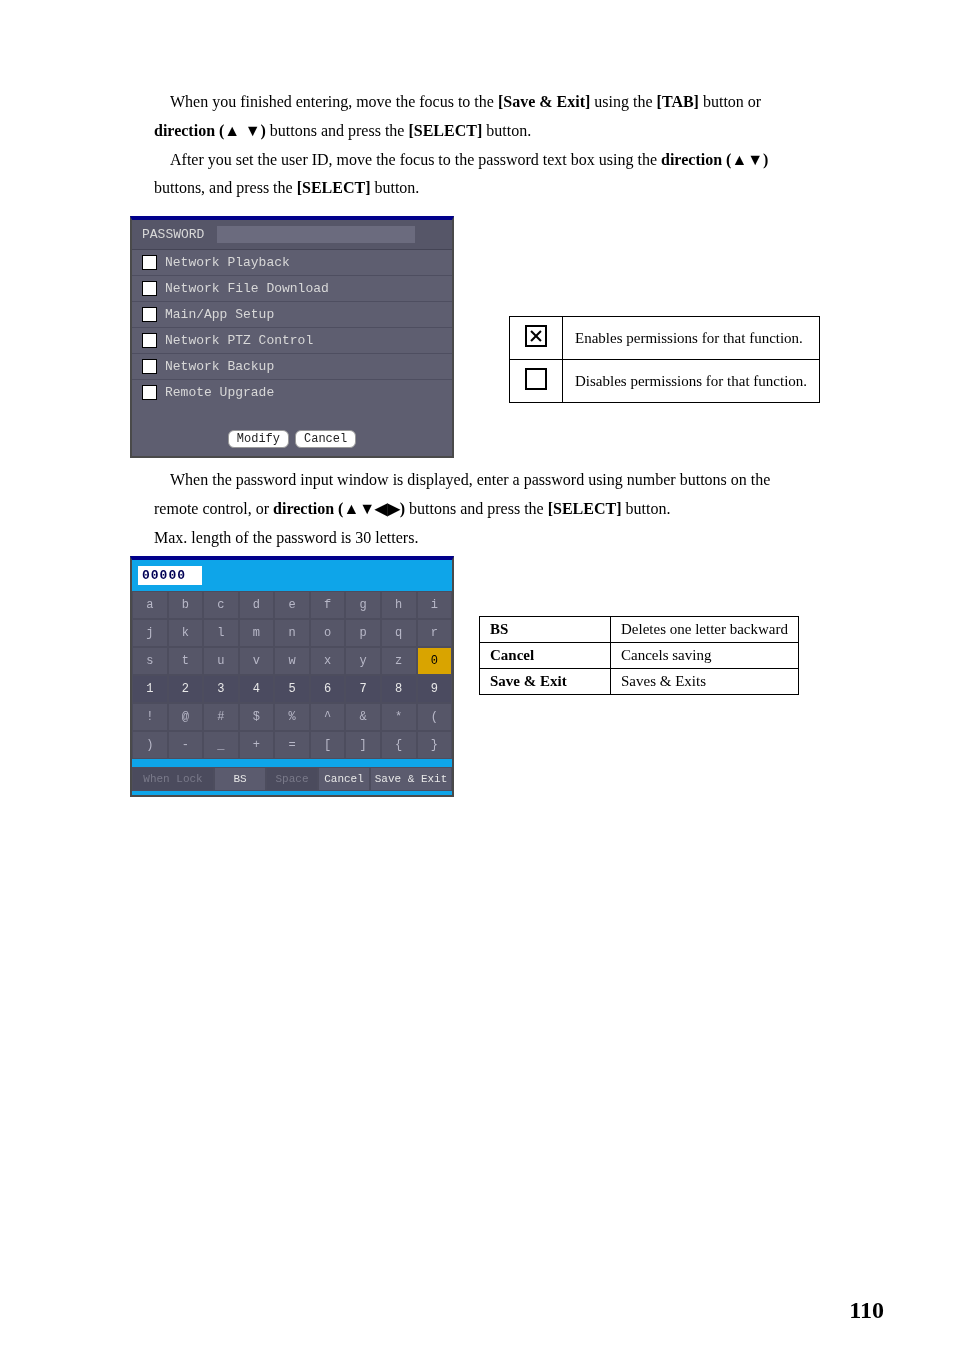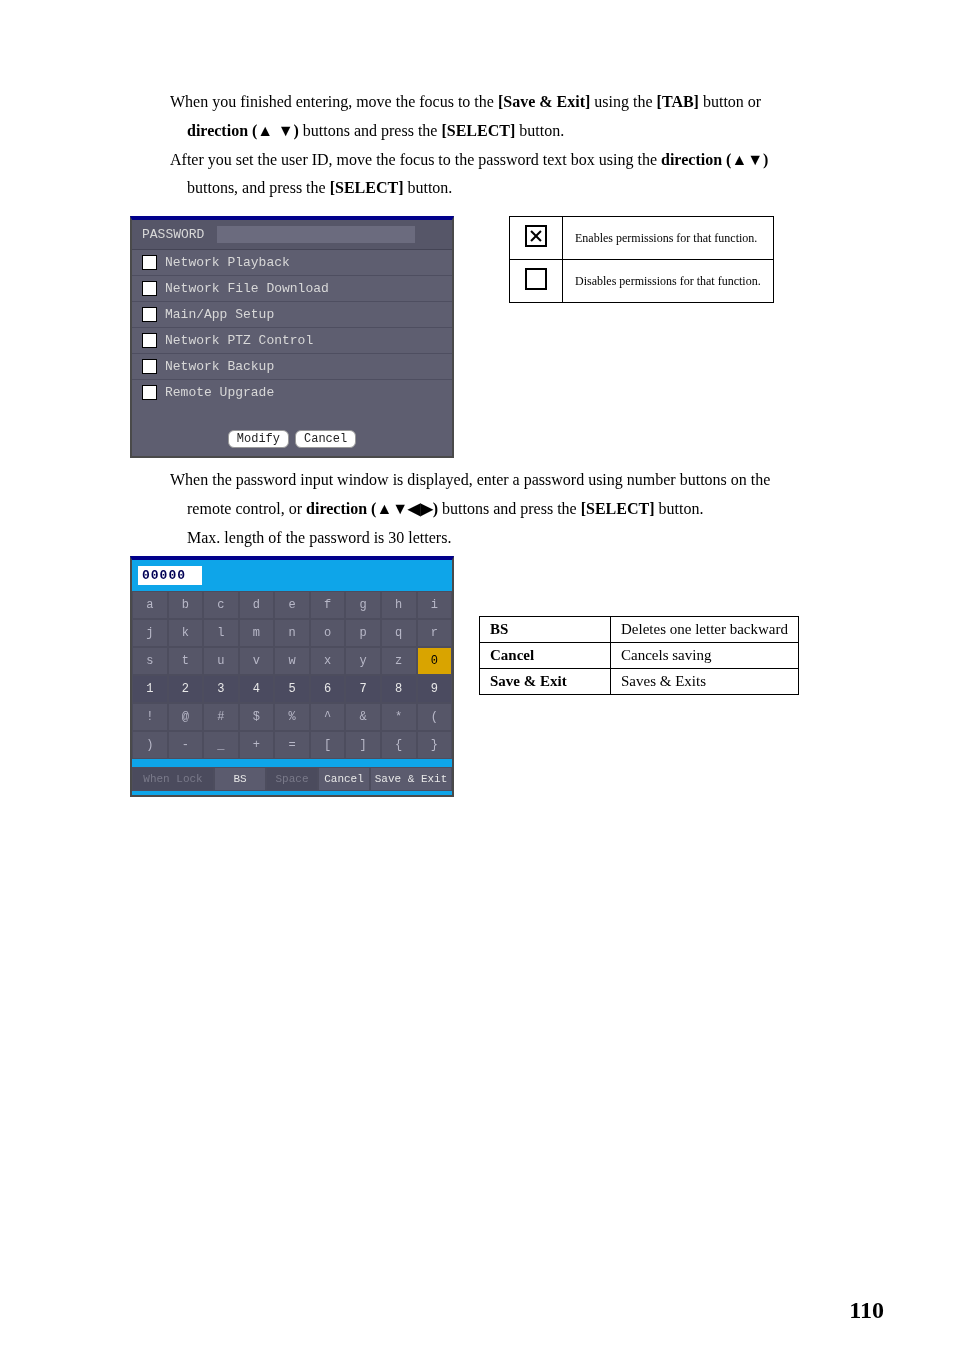--- a/index.html
+++ b/index.html
@@ -15,21 +15,21 @@
     position: relative;
     box-sizing: border-box;
     padding: 90px 60px 40px 130px;
     min-height: 1349px;
   }
   .para {
     margin: 0 0 4px 40px;
     line-height: 1.55;
   }
   .indent-more {
-    margin-left: 57px;
+    margin-left: 24px;
   }
   .para .bold { font-weight: bold; }
 
   
   .dvr-wrap {
     display: flex;
     align-items: flex-start;
     gap: 55px;
     margin-top: 15px;
   }
@@ -100,22 +100,23 @@
     color:#222;
     font-family: "Courier New", monospace;
     font-size: 12px;
     padding: 1px 8px;
     border-radius: 6px;
     border: 1px solid #999;
   }
 
   
   .legend-table {
+    margin-top: 100px;
     border-collapse: collapse;
-    font-size: 12px;
+    font-size: 15px;
   }
   .legend-table td {
     border: 1px solid #000;
     padding: 8px 12px;
     vertical-align: middle;
   }
   .legend-table td.sym { width: 28px; text-align:center; }
   .legend-chk {
     display:inline-block;
     width:18px; height:18px;

